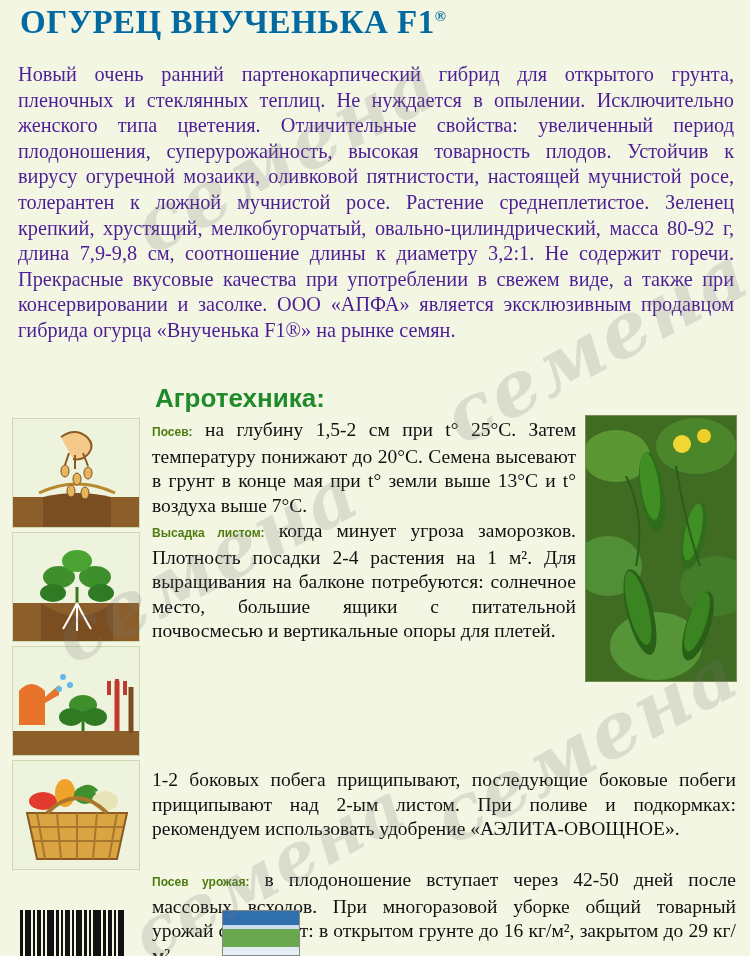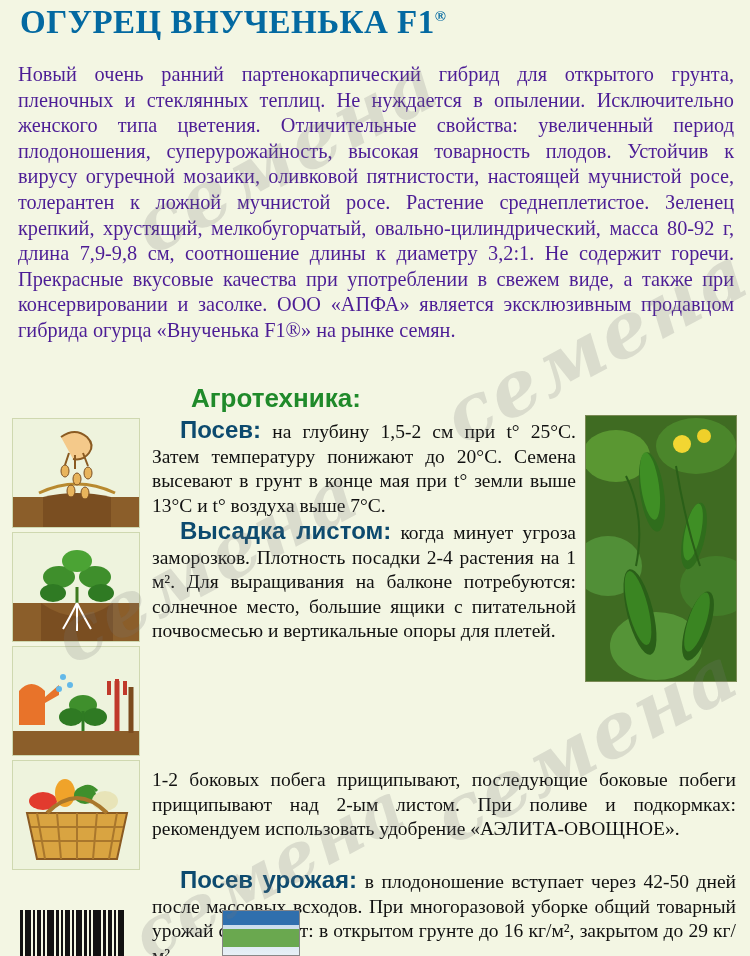--- a/index.html
+++ b/index.html
@@ -64,21 +64,20 @@
   }
 
   
   .agro-head {
     position: absolute;
     left: 155px; top: 383px;
     font-family: "Liberation Sans", sans-serif;
     font-weight: bold;
     font-size: 26px;
     color: #1f8a2a;
-    margin-left: 36px;
   }
 
   
   .icons {
     position: absolute;
     left: 12px; top: 418px;
     width: 128px;
   }
   .icon-cell {
     width: 128px; height: 110px;
@@ -105,23 +104,22 @@
     font-family: "Liberation Serif", serif;
     font-size: 19.5px;
     line-height: 24.5px;
     color: #111;
     text-align: justify;
     text-align-last: left;
   }
   .blk b, .lbl {
     font-family: "Liberation Sans", sans-serif;
     font-weight: bold;
-    color: #0c4a6e;
-    font-size: 24px;
-    margin-left: 28px;
+    color: #4d7c0f;
+    font-size: 12px;
   }
 
   #blk-posev  { left: 152px; top: 418px; width: 424px; }
   #blk-vys    { left: 152px; top: 519px; width: 424px; }
   #blk-uhod   { left: 152px; top: 672px; width: 424px; }
   #blk-uhod2  { left: 152px; top: 768px; width: 584px; }
   #blk-sbor   { left: 152px; top: 868px; width: 584px; }
 
   
   .barcode {

